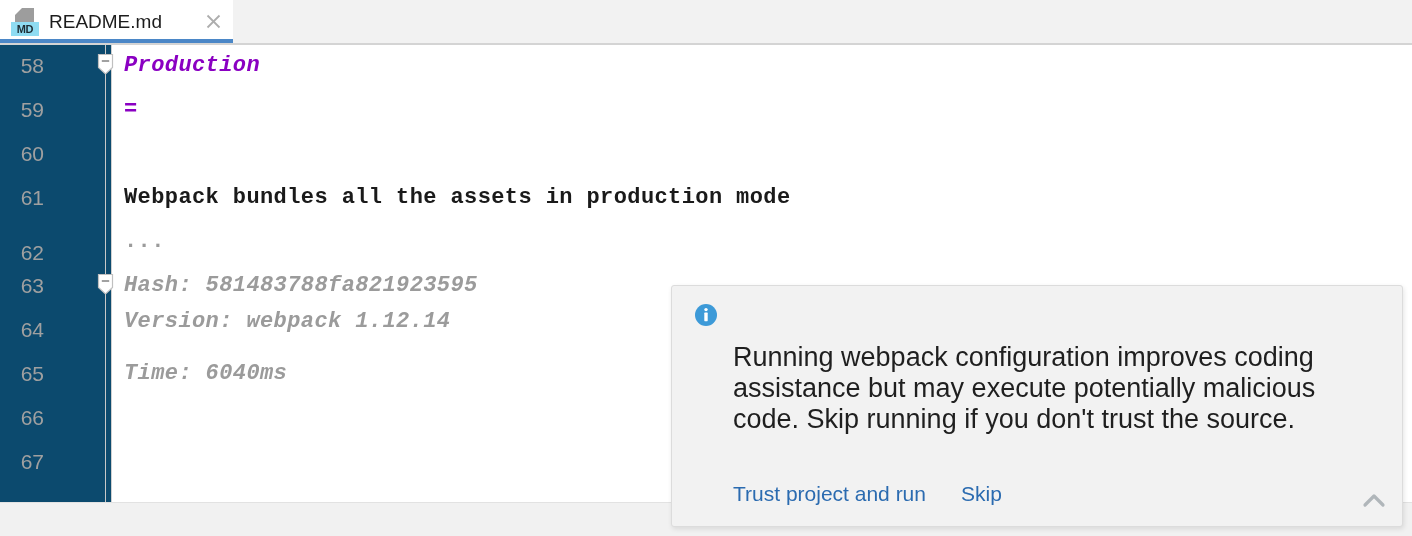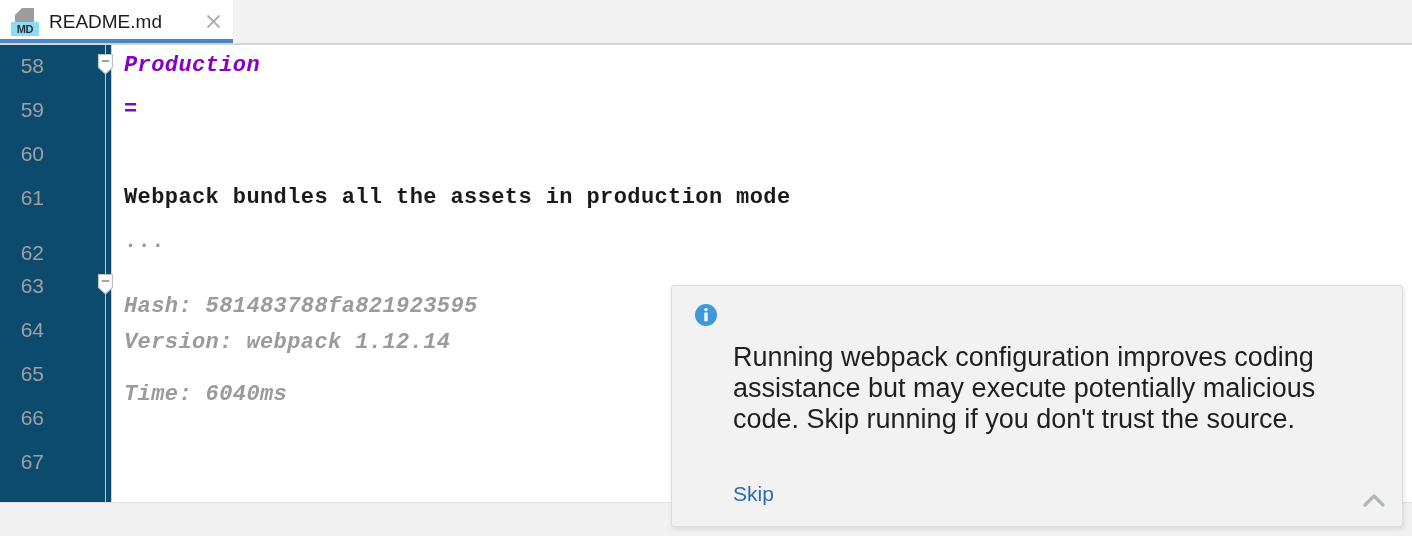--- a/index.html
+++ b/index.html
@@ -171,21 +171,20 @@
     font-style: italic;
   }
   .c-marker {
     color: #8a00c2;
     font-weight: bold;
   }
   .c-plain { color: #1a1a1a; }
   .c-dim {
     color: #9b9b9b;
     font-style: italic;
-    margin-top: 21px;
   }
   .c-dots { color: #9b9b9b; }
 
   
   .bottombar {
     position: absolute;
     left: 0; top: 502px;
     width: 1412px;
     height: 34px;
     background: #f1f1f1;
@@ -337,20 +336,21 @@
           <circle cx="12" cy="12" r="11" fill="#3d9ad8"></circle>
           <circle cx="12" cy="6.6" r="1.7" fill="#ffffff"></circle>
           <rect x="10.3" y="9.6" width="3.4" height="8.6" rx="0.6" fill="#ffffff"></rect>
         </svg>
       </div>
     </div>
 
     <div class="balloon-body">Running webpack configuration improves coding assistance but may execute potentially malicious code. Skip running if you don't trust the source.</div>
 
     <div class="balloon-actions">
+      <a class="balloon-link first">Trust project and run</a>
       <a class="balloon-link">Skip</a>
     </div>
 
     <div class="collapse-btn">
       <svg width="30" height="22" viewBox="0 0 30 22">
         <polyline points="6,15 15,6 24,15" fill="none" stroke="#b0b6ba" stroke-width="3.2" stroke-linecap="round" stroke-linejoin="round"></polyline>
       </svg>
     </div>
   </div>
 

